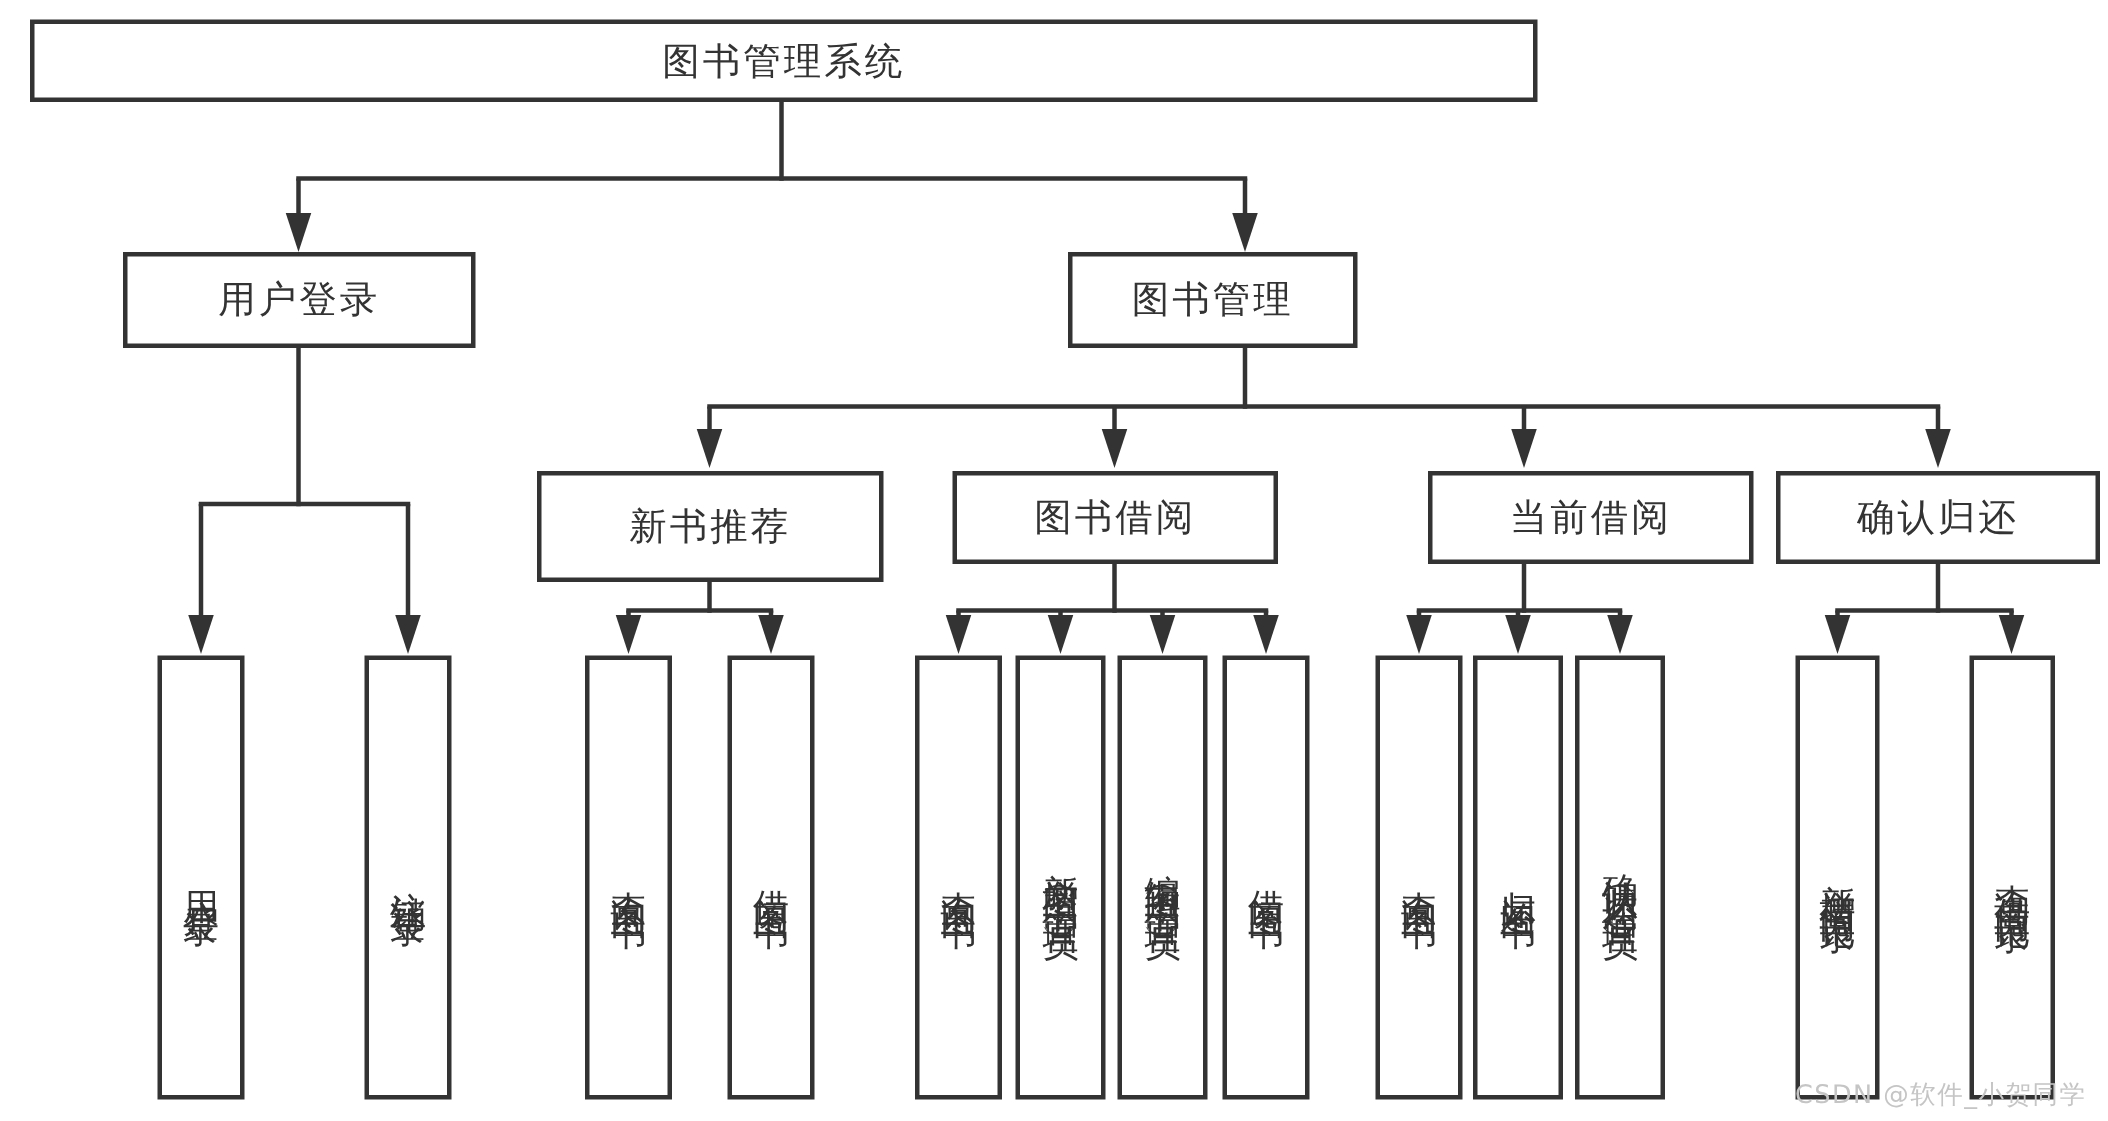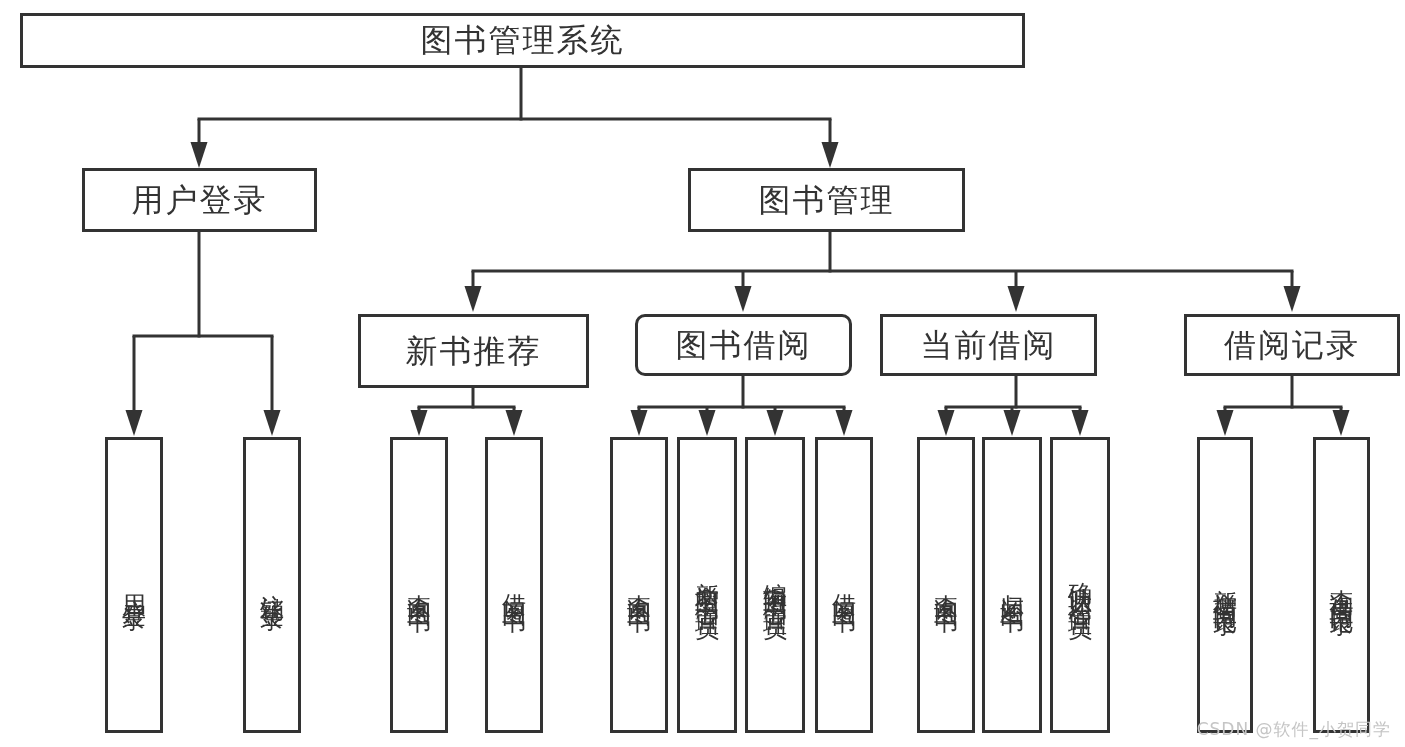--- a/index.html
+++ b/index.html
@@ -19,21 +19,21 @@
     box-sizing:border-box;
     background:#fff;
     border:3px solid var(--line);
     display:flex;
     align-items:center;
     justify-content:center;
     color:var(--text);
     z-index:2;
   }
   .node.h .lbl{
-    font-size:32px;
+    font-size:25px;
     letter-spacing:2px;
     white-space:nowrap;
     line-height:1.2;
   }
   .node.v .lbl{
     writing-mode:vertical-rl;
     text-orientation:mixed;
     font-size:24px;
     letter-spacing:5px;
     line-height:1;
@@ -131,35 +131,35 @@
     </g>
   </svg>
 
   <div class="node h" style="left:20px;top:13px;width:1005px;height:55px;">
     <span class="lbl">图书管理系统</span>
   </div>
 
   <div class="node h" style="left:82px;top:168px;width:235px;height:64px;">
     <span class="lbl">用户登录</span>
   </div>
-  <div class="node h" style="left:688px;top:168px;width:277px;height:64px;">
+  <div class="node h" style="left:712px;top:168px;width:193px;height:64px;">
     <span class="lbl">图书管理</span>
   </div>
 
   <div class="node h" style="left:358px;top:314px;width:231px;height:74px;">
     <span class="lbl">新书推荐</span>
   </div>
-  <div class="node h" style="left:635px;top:314px;width:217px;height:62px;border-radius:10px;">
+  <div class="node h" style="left:635px;top:314px;width:217px;height:62px;">
     <span class="lbl">图书借阅</span>
   </div>
-  <div class="node h" style="left:880px;top:314px;width:217px;height:62px;">
+  <div class="node h" style="left:952px;top:314px;width:217px;height:62px;">
     <span class="lbl">当前借阅</span>
   </div>
   <div class="node h" style="left:1184px;top:314px;width:216px;height:62px;">
-    <span class="lbl">借阅记录</span>
+    <span class="lbl">确认归还</span>
   </div>
 
   <div class="node v" style="left:105px;top:437px;width:58px;height:296px;">
     <span class="lbl">用户登录</span>
   </div>
   <div class="node v" style="left:243px;top:437px;width:58px;height:296px;">
     <span class="lbl">注销登录</span>
   </div>
 
   <div class="node v" style="left:390px;top:437px;width:58px;height:296px;">

